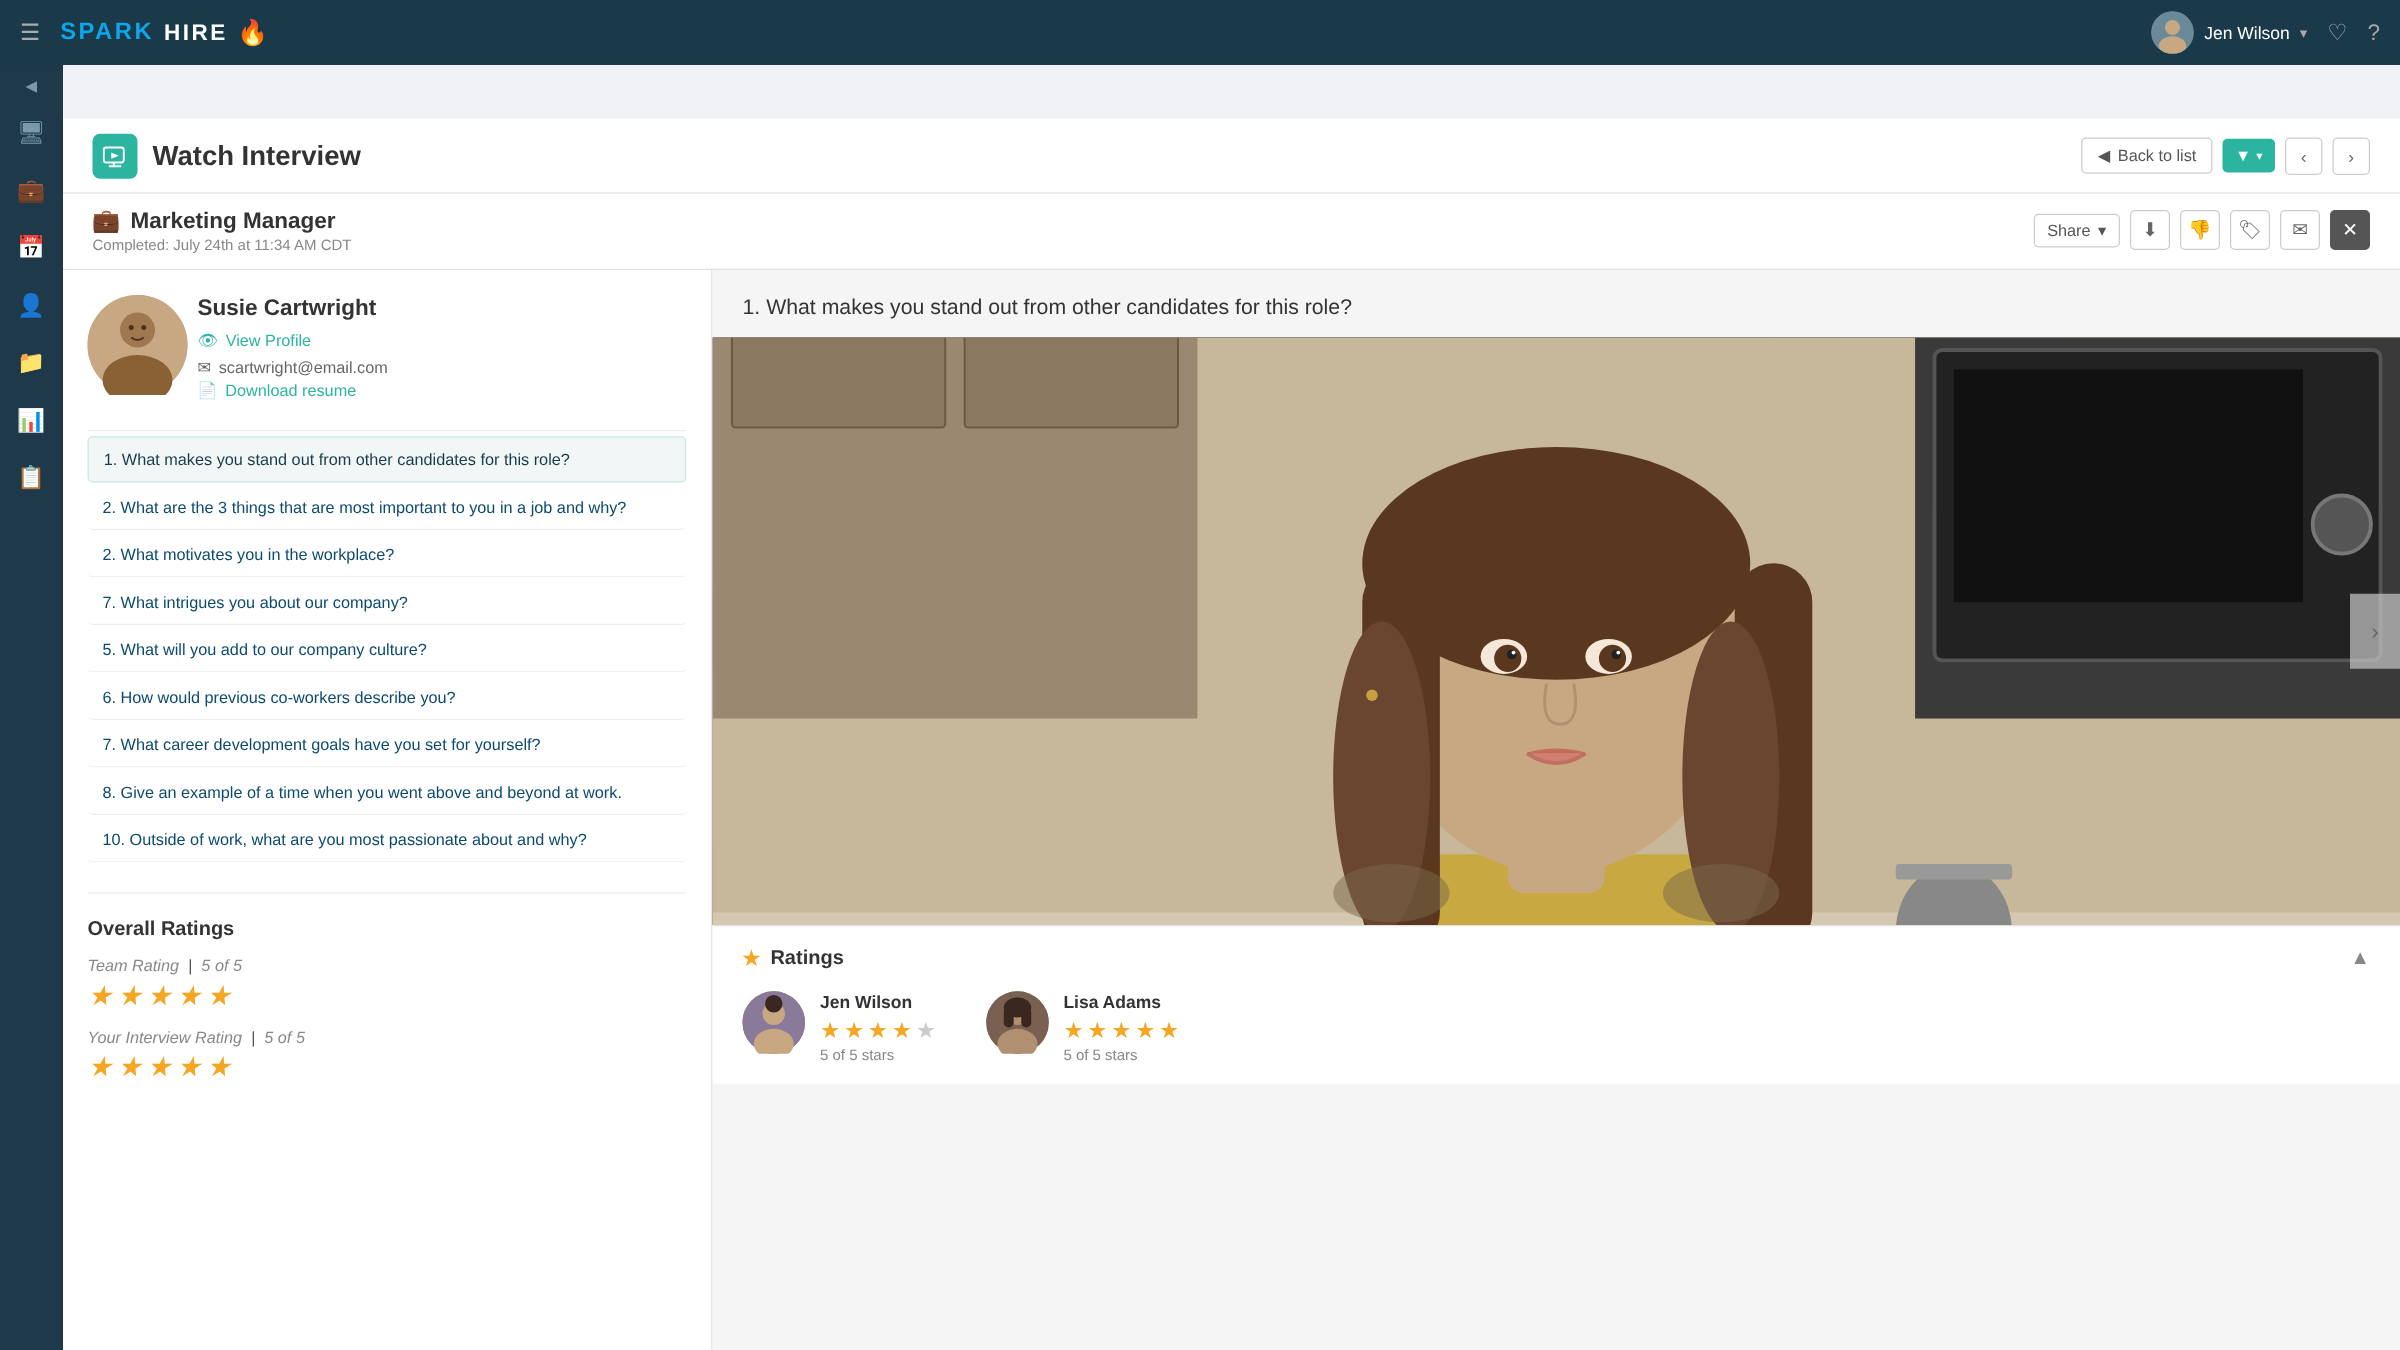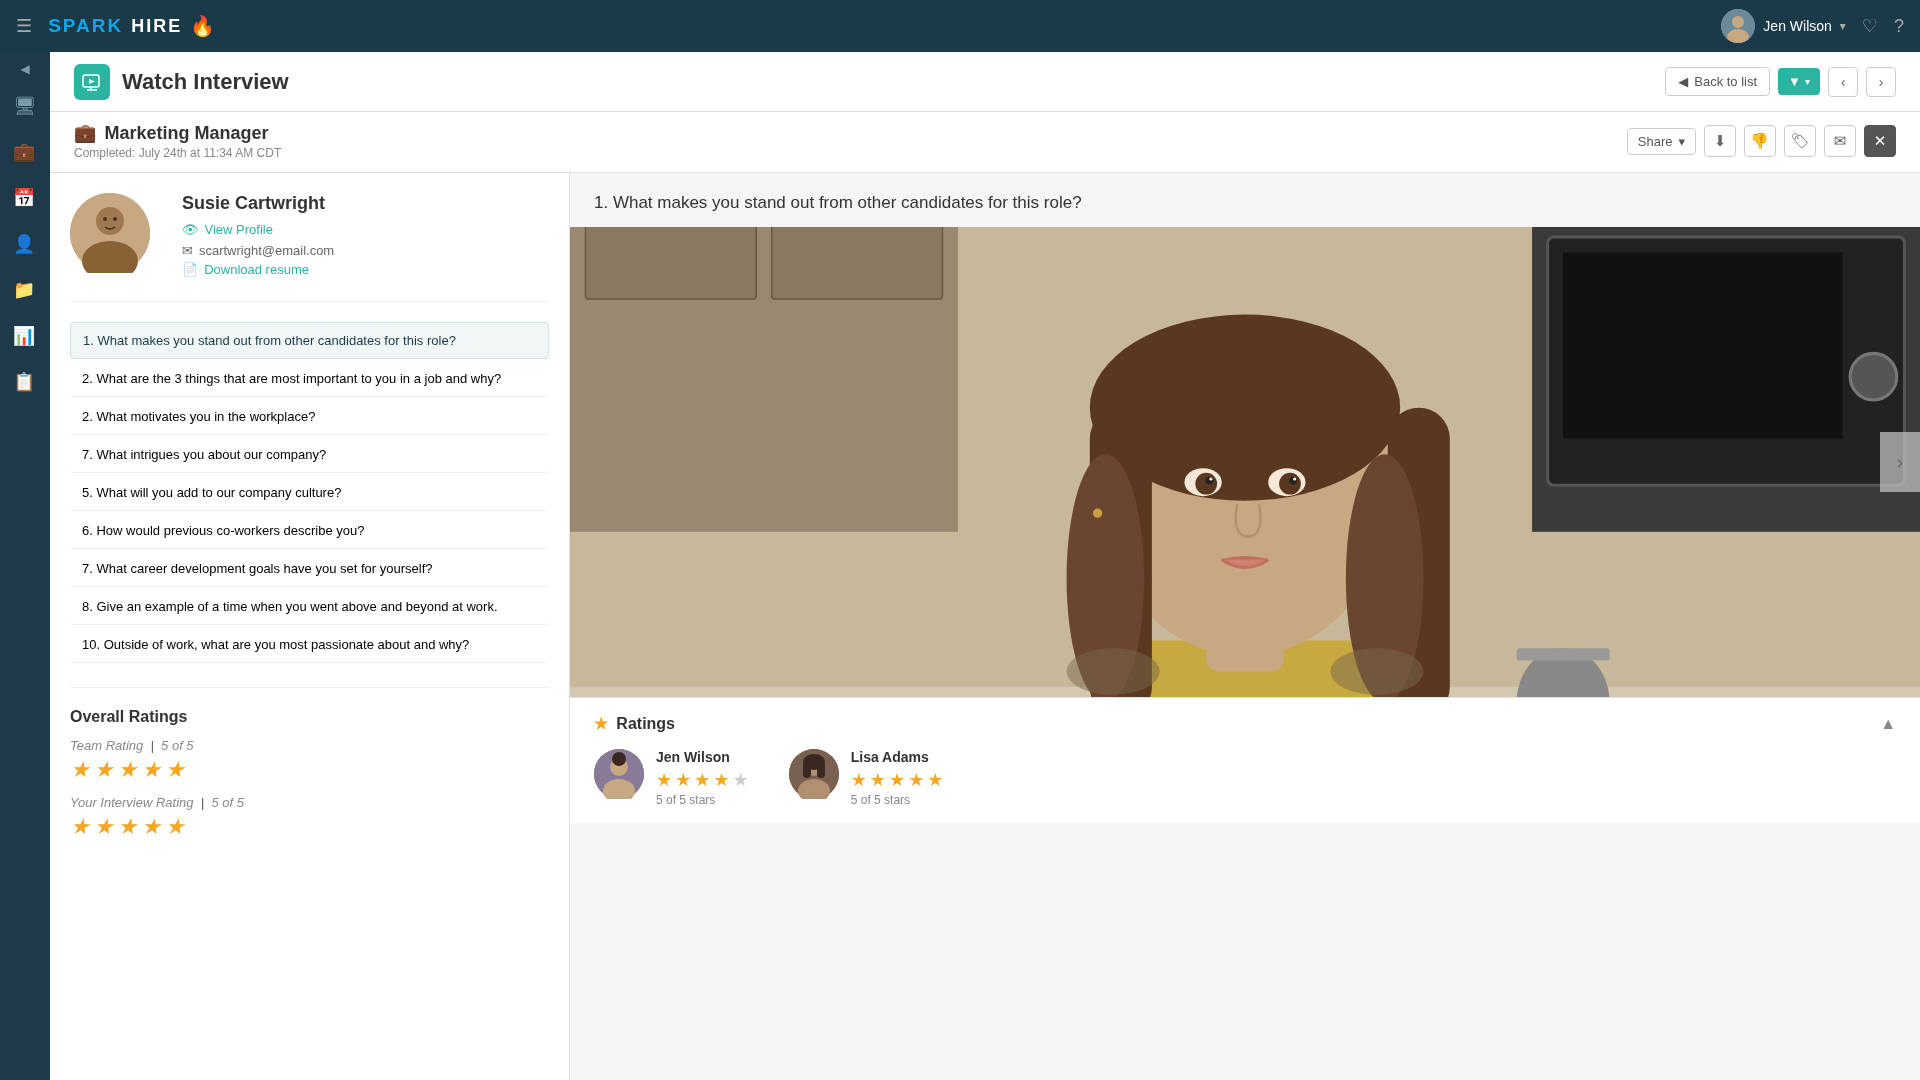--- a/index.html
+++ b/index.html
@@ -51,21 +51,21 @@
       display: flex; flex-direction: column;
       overflow: hidden;
     }
 
     
     .page-header {
       background: white;
       border-bottom: 1px solid #ddd;
       padding: 0 24px;
       height: 60px;
-      display: flex; align-items: center; justify-content: space-between;
+      display: flex; align-items: center; justify-content: space-between; margin-top: 43px;
     }
     .page-header-left { display: flex; align-items: center; gap: 12px; }
     .page-icon { width: 36px; height: 36px; background: #2bb5a0; border-radius: 6px; display: flex; align-items: center; justify-content: center; color: white; font-size: 16px; }
     .page-title { font-size: 22px; font-weight: 600; color: #333; }
     .page-header-right { display: flex; align-items: center; gap: 8px; }
     .back-to-list-btn {
       display: flex; align-items: center; gap: 6px;
       border: 1px solid #ccc; background: white; padding: 6px 12px;
       border-radius: 4px; font-size: 13px; color: #555; cursor: pointer;
     }
@@ -116,41 +116,41 @@
       width: 520px;
       min-width: 520px;
       background: white;
       border-right: 1px solid #e0e0e0;
       overflow-y: auto;
       padding: 20px;
     }
 
     
     .candidate-card {
-      display: flex; align-items: flex-start; gap: 32px;
-      padding-bottom: 20px; border-bottom: 1px solid #eee; margin-bottom: 20px;
+      display: flex; align-items: flex-start; gap: 8px;
+      padding-bottom: 20px; border-bottom: 1px solid #eee; margin-bottom: 4px;
     }
     .candidate-avatar-img {
       width: 80px; height: 80px; border-radius: 50%;
       background: linear-gradient(135deg, #c8a882 0%, #a07850 100%);
       display: flex; align-items: center; justify-content: center;
       font-size: 32px; color: #fff;
     }
     .candidate-details { }
     .candidate-name { font-size: 18px; font-weight: 600; color: #333; margin-bottom: 8px; }
     .candidate-link { display: flex; align-items: center; gap: 6px; color: #2bb5a0; font-size: 13px; margin-bottom: 6px; cursor: pointer; text-decoration: none; }
     .candidate-meta { display: flex; align-items: center; gap: 6px; color: #666; font-size: 13px; margin-bottom: 4px; }
 
     
     .section-title { font-size: 16px; font-weight: 600; color: #333; margin-bottom: 12px; }
     .questions-list { }
     .question-item {
       padding: 10px 12px;
       border-bottom: 1px solid #eee;
-      font-size: 13px; color: #000000; cursor: pointer;
+      font-size: 13px; color: #0c4a6e; cursor: pointer;
       border-radius: 4px; margin-bottom: 2px;
     }
     .question-item.active { background: #f0f7f6; color: #1a3a4a; font-weight: 500; border: 1px solid #c8e6e3; }
 
     
     .ratings-section { margin-top: 24px; padding-top: 20px; border-top: 1px solid #eee; }
     .rating-row { margin-bottom: 12px; font-style: italic; }
     .rating-label { font-size: 13px; color: #555; margin-bottom: 4px; }
     .rating-label span { color: #888; }
     .stars { display: flex; gap: 4px; }

